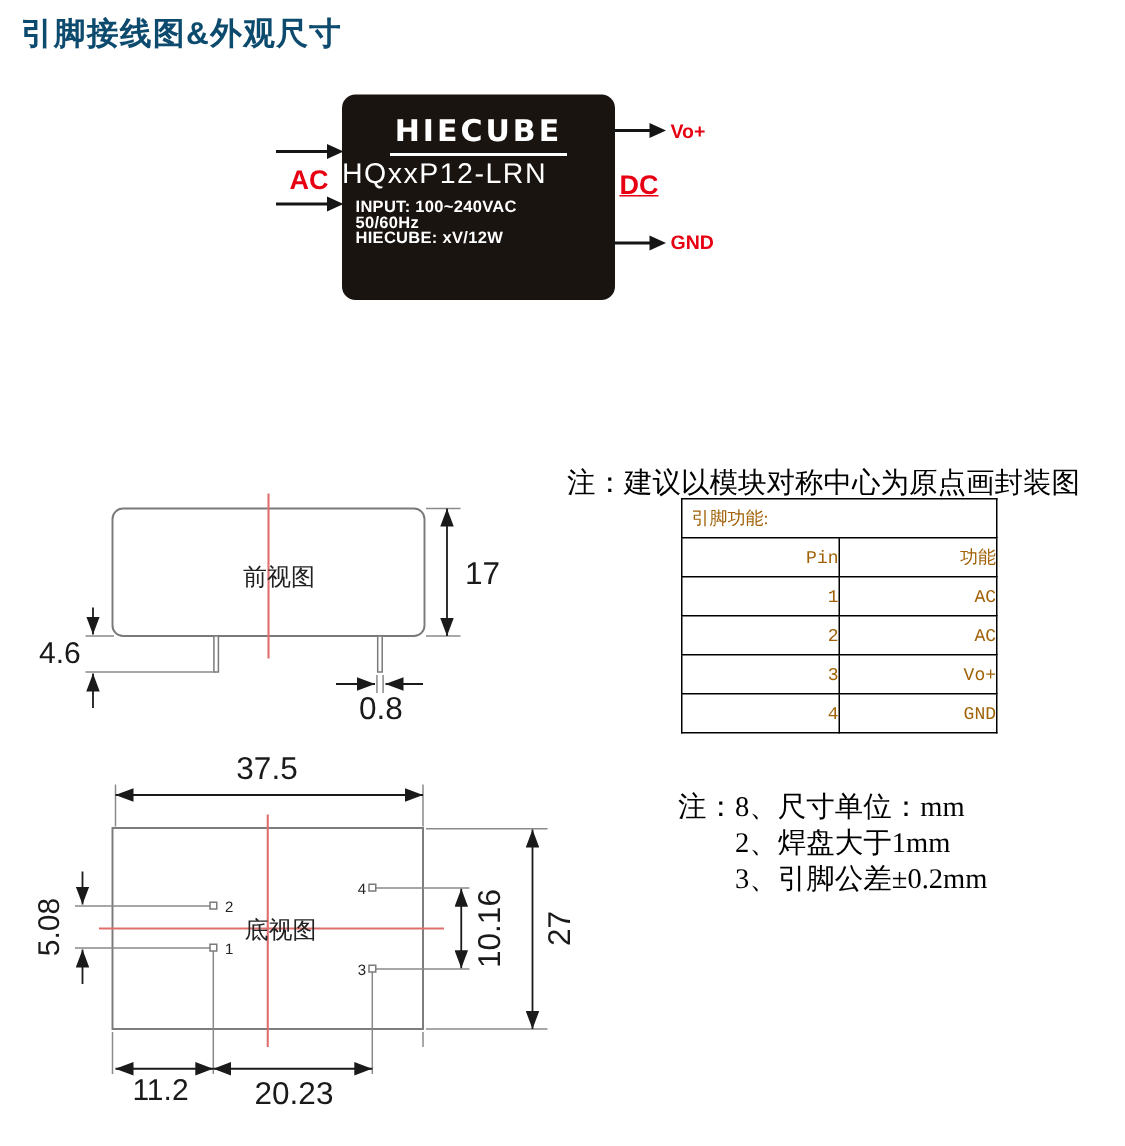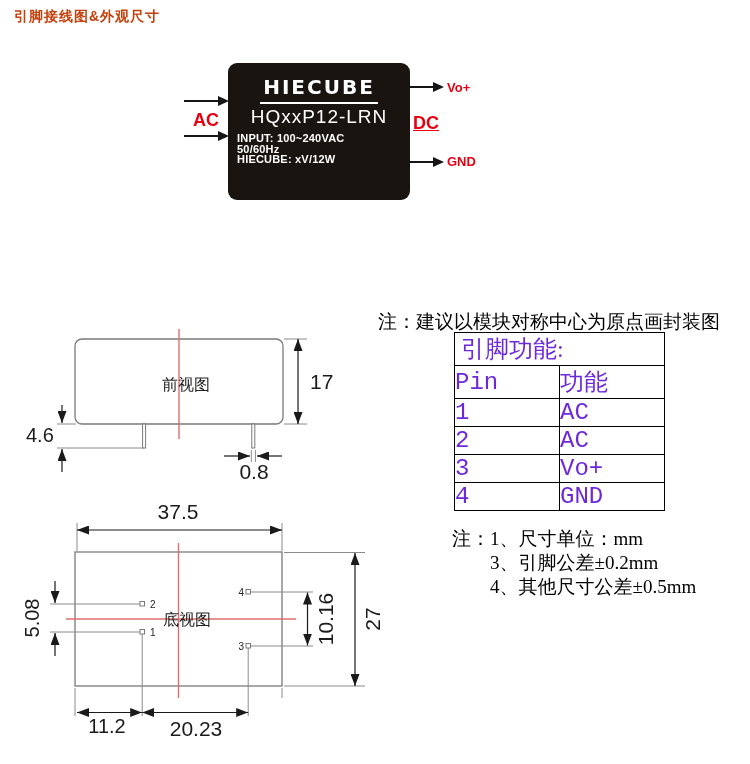--- a/index.html
+++ b/index.html
@@ -1,29 +1,29 @@
 <!DOCTYPE html>
 <html><head>
 <meta charset="utf-8">
 <style>
   html,body{margin:0;padding:0;background:#fff;}
   #page{position:relative;width:750px;height:764px;background:#fff;overflow:hidden;
         font-family:"Liberation Sans",sans-serif;}
 
   
-  #page-title{position:absolute;left:14px;top:8px;font-size:14px;font-weight:bold;
-              color:#c2410c;letter-spacing:1px;}
+  #page-title{position:absolute;left:14px;top:8px;font-size:21px;font-weight:bold;
+              color:#0c4a6e;letter-spacing:1px;}
 
   
   .module-box{position:absolute;left:228px;top:63px;width:182px;height:137px;
               background:#1a1411;border-radius:9px;color:#fff;}
   .module-brand{margin-top:12px;text-align:center;font-size:20px;font-weight:bold;
                 letter-spacing:2px;font-family:"DejaVu Sans",sans-serif;}
   .module-divider{width:118px;height:2px;background:#fff;margin:3px auto 2px auto;}
-  .module-model{text-align:center;font-size:19px;font-weight:400;letter-spacing:1px;
+  .module-model{font-size:19px;font-weight:400;letter-spacing:1px;
                 font-family:"Liberation Sans",sans-serif;}
   .module-specs{margin:5px 0 0 9px;font-size:11px;font-weight:bold;line-height:10.5px;
                 letter-spacing:.2px;}
   .module-specs .spec-mid{}
 
   .a-line{position:absolute;height:2px;background:#151515;}
   .a-head{position:absolute;width:0;height:0;border-top:5px solid transparent;
           border-bottom:5px solid transparent;border-left:11px solid #151515;}
   .io-label{position:absolute;color:#E60012;font-weight:bold;}
   .io-big{font-size:18px;}
@@ -37,22 +37,22 @@
   .dim{stroke:#1a1a1a;stroke-width:1.2;fill:none;}
   .cline{stroke:#e06e6e;stroke-width:1.4;fill:none;}
   .dimtext{fill:#1a1a1a;font-family:"Liberation Sans",sans-serif;}
   .captext{fill:#222;font-family:"Liberation Serif",serif;}
   .pinnum{fill:#222;font-family:"Liberation Sans",sans-serif;font-size:10px;}
 
   
   #package-note{position:absolute;left:378px;top:293px;font-size:19px;color:#000;
                 font-family:"Liberation Serif",serif;white-space:nowrap;margin-top:16px;}
   #pin-table{position:absolute;left:454px;top:332px;border-collapse:collapse;
-             font-family:"Liberation Mono","Liberation Serif",serif;font-size:24px;color:#6d28d9;}
-  #pin-table td{border:1px solid #000;height:25px;text-align:left;padding:0;font-family:Liberation Mono, monospace;}
+             font-family:"Liberation Mono","Liberation Serif",serif;font-size:12px;color:#a16207;}
+  #pin-table td{border:1px solid #000;height:25px;text-align:right;padding:0;font-family:Liberation Mono, monospace;}
   #pin-table td.t-title{text-align:left;padding-left:6px;font-family:"Liberation Serif",serif;}
   #pin-table .c1{width:104px;}
   #pin-table .c2{width:104px;}
 
   #dim-notes{position:absolute;left:452px;top:527px;display:flex;
              font-family:"Liberation Serif",serif;font-size:19px;color:#000;line-height:24px;}
   #dim-notes .notes-prefix{width:38px;flex:0 0 38px;}
 </style>
 </head>
 <body>
@@ -195,19 +195,19 @@
     <tr>
       <td>4</td>
       <td>GND</td>
     </tr>
   </tbody>
     </table>
 
   <div id="dim-notes">
     <span class="notes-prefix">注：</span>
     <div class="notes-items">
-      <div>1、尺寸单位：mm</div>
+      <div>8、尺寸单位：mm</div>
+      <div>2、焊盘大于1mm</div>
       <div>3、引脚公差±0.2mm</div>
-      <div>4、其他尺寸公差±0.5mm</div>
     </div>
   </div>
 
 </div>
 
 </body></html>

